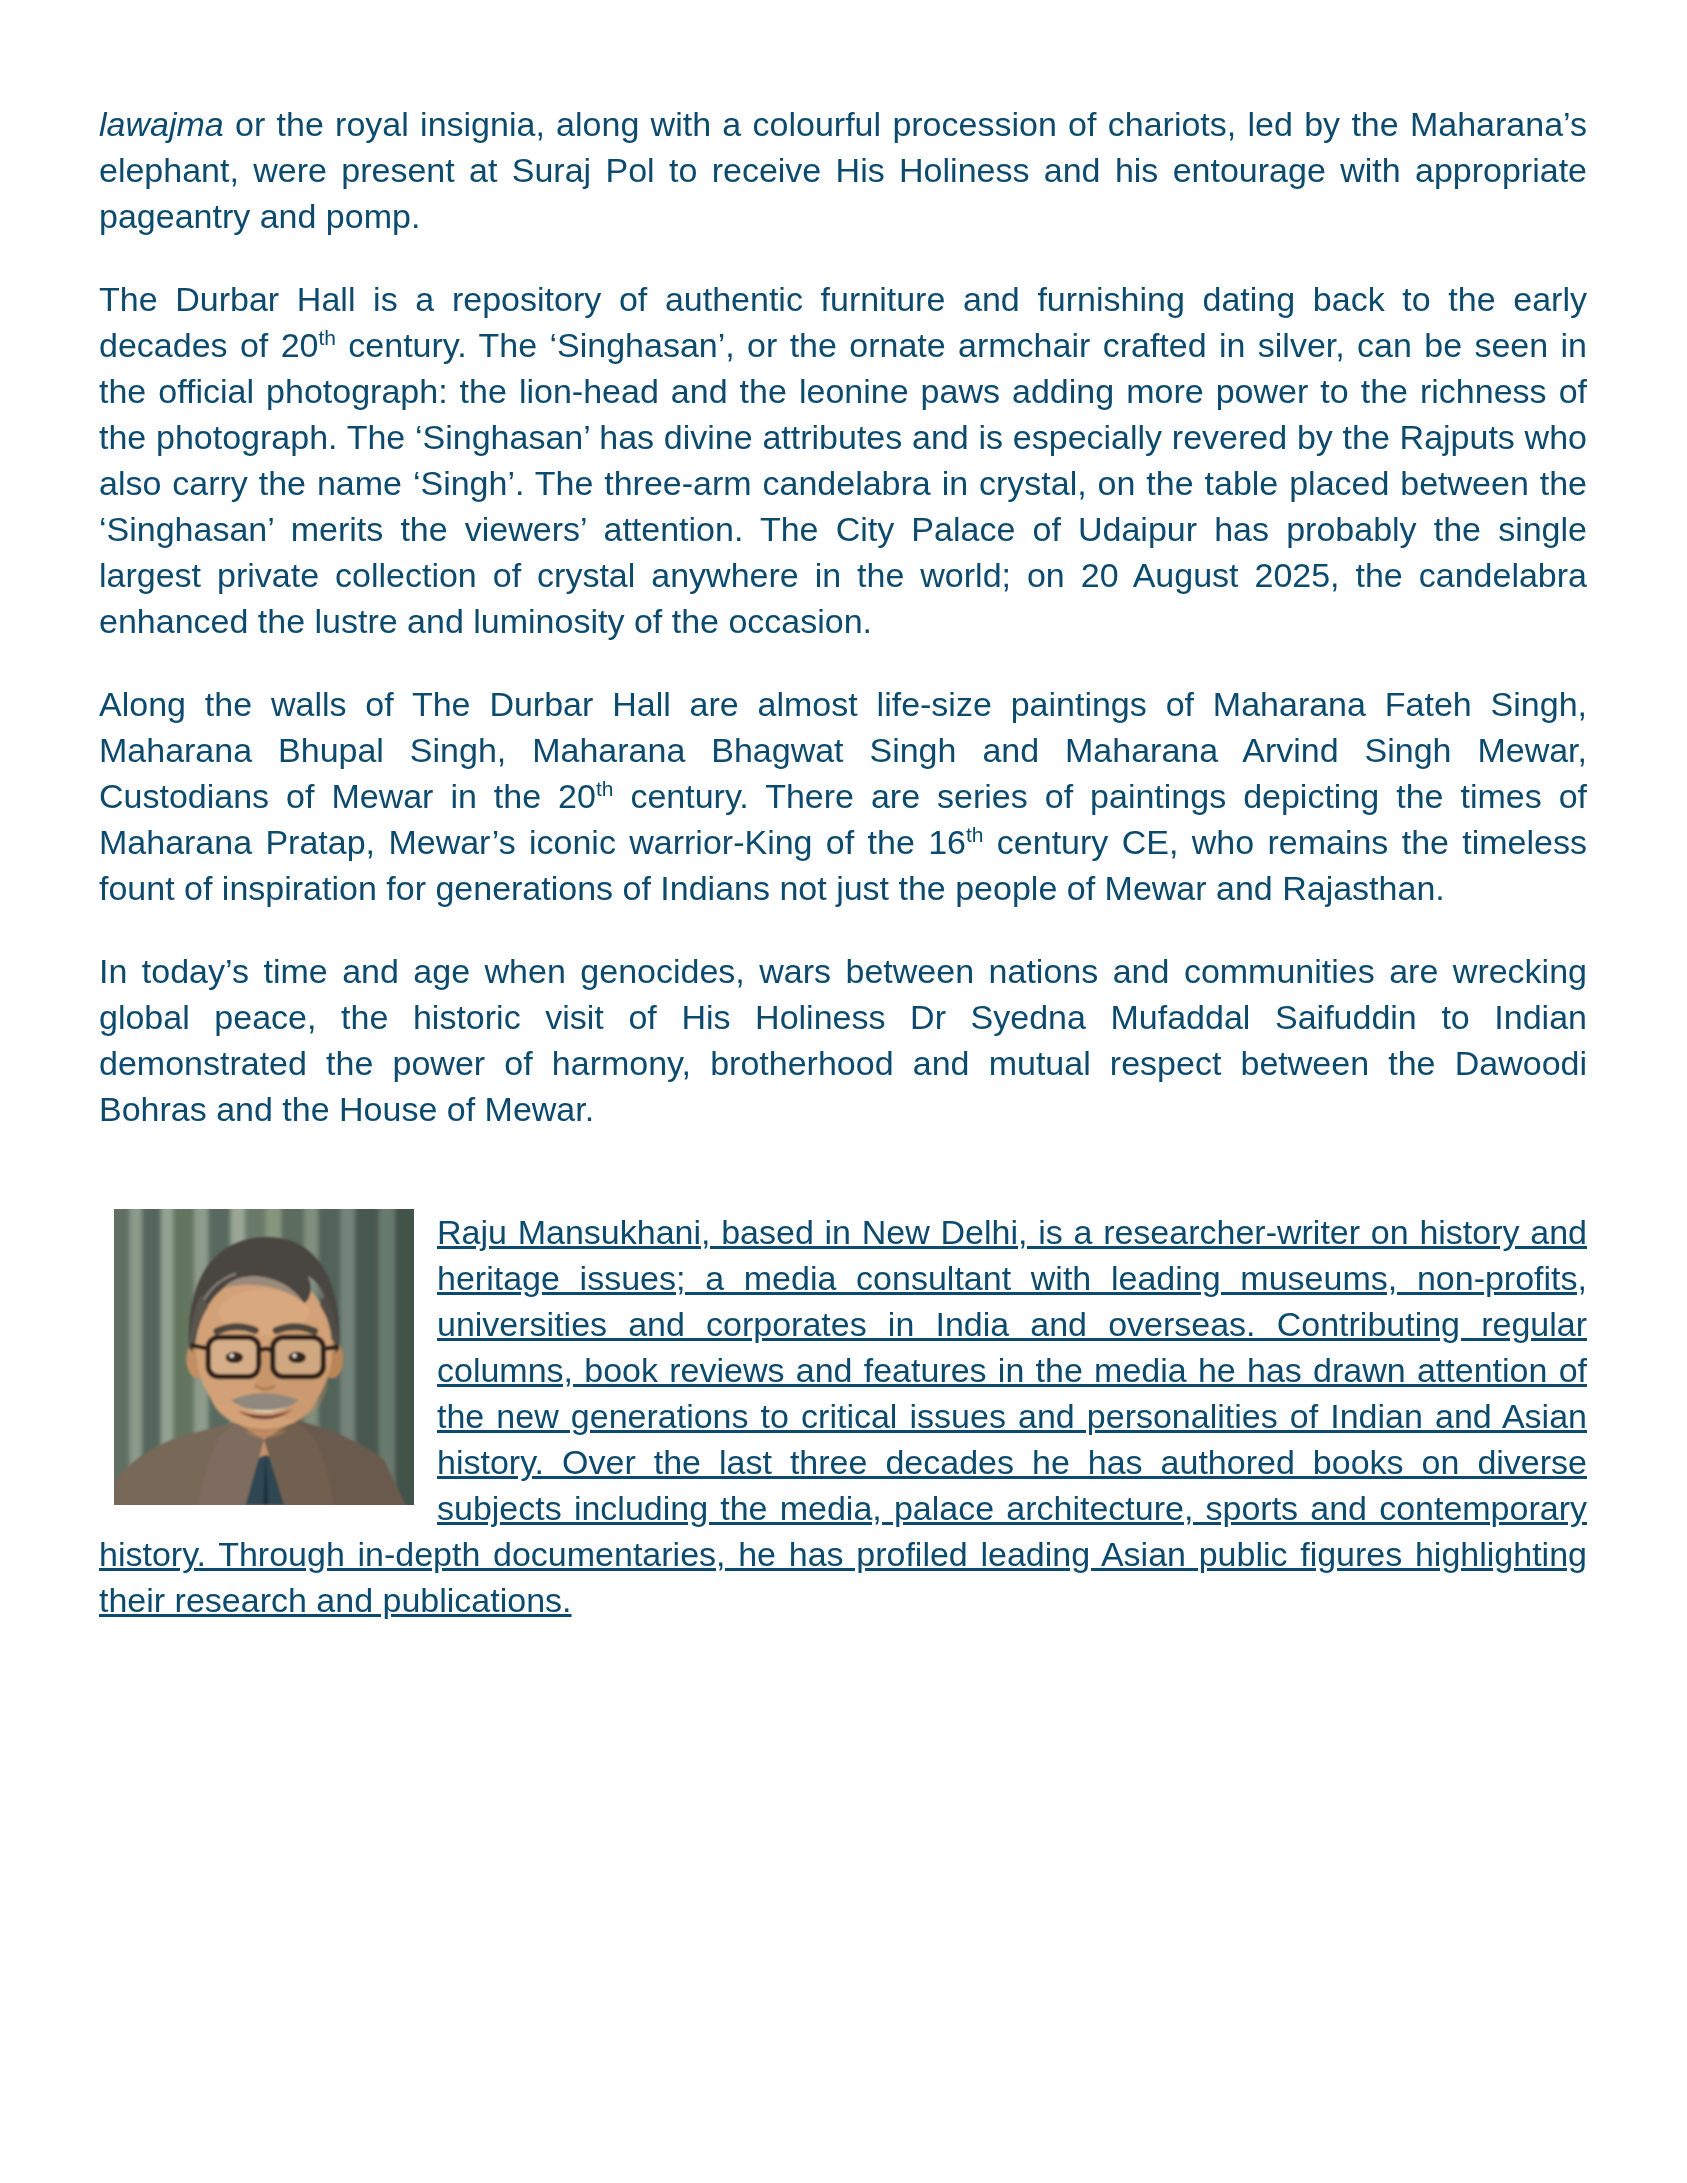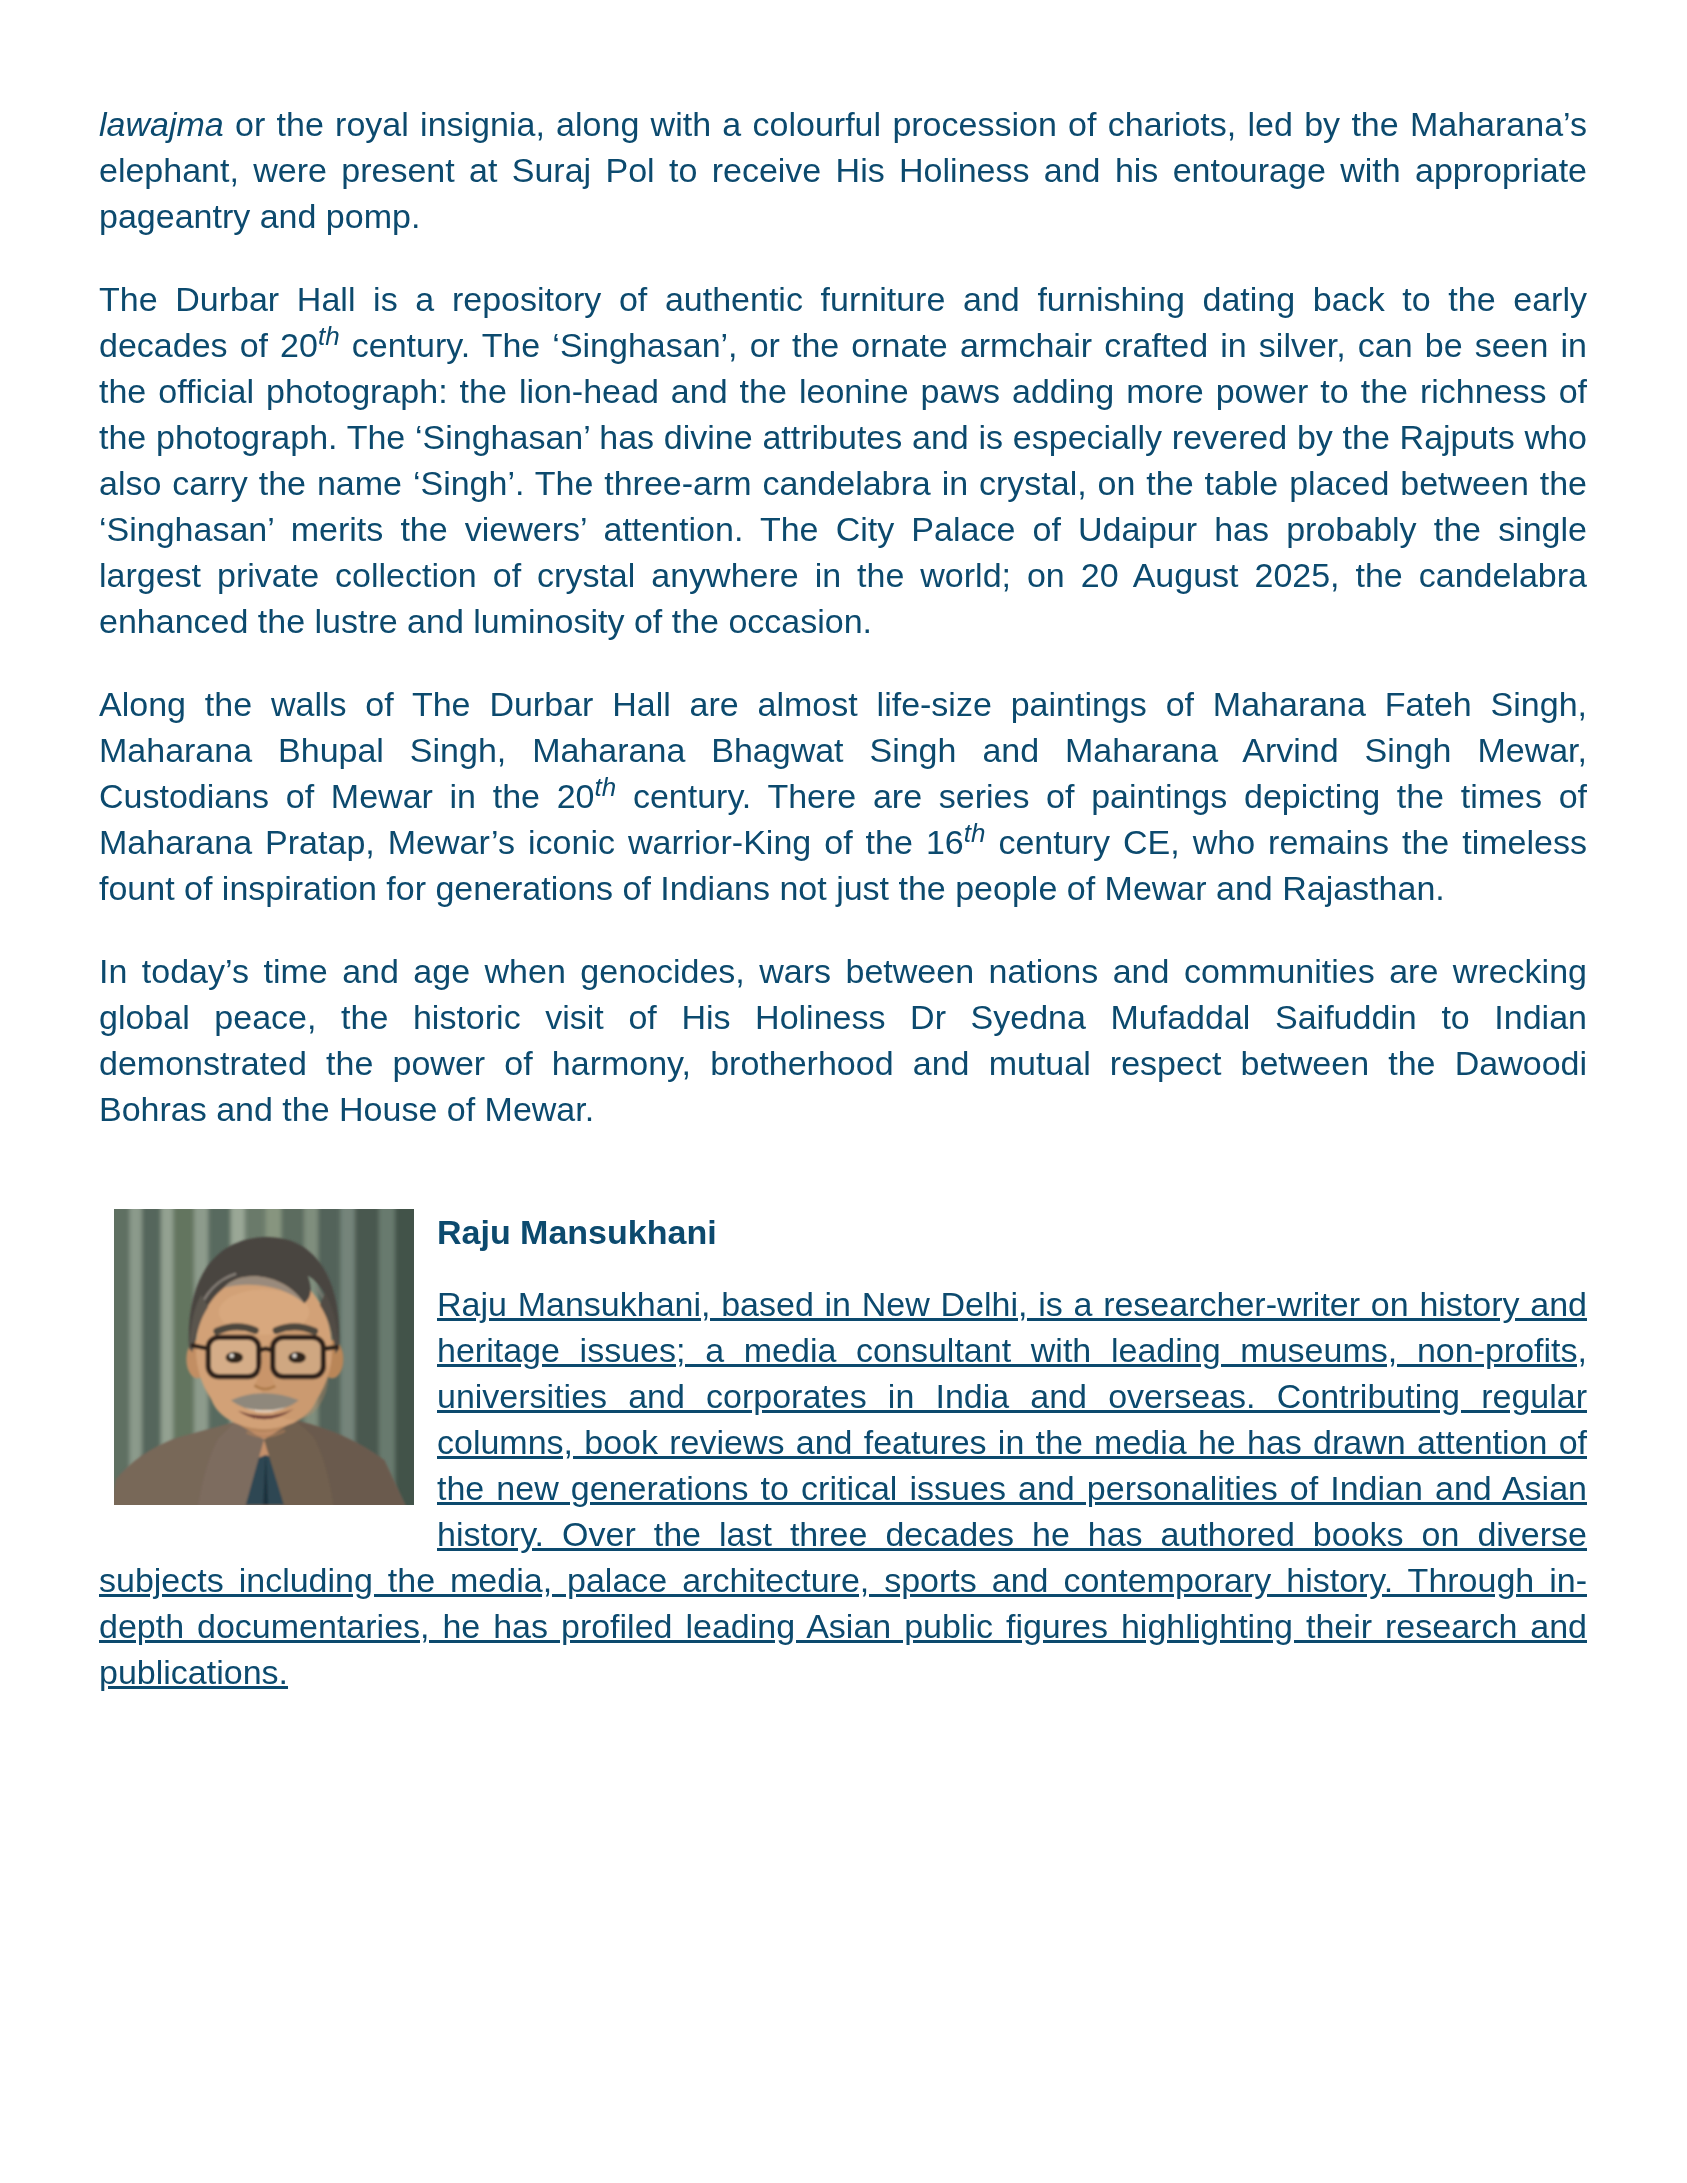--- a/index.html
+++ b/index.html
@@ -16,24 +16,23 @@
     color: #0c4a6e;
     overflow: hidden;
   }
   p.body-par {
     margin: 0 0 37px 0;
     text-align: justify;
     text-justify: inter-word;
   }
   p.body-par:last-child { margin-bottom: 0; text-decoration: underline; }
   sup.ord {
-    font-size: 26px;
+    font-size: 21px;
     line-height: 0;
     vertical-align: super;
-    font-style: italic;
   }
   em.lead-italic { font-style: italic; }
   .author-section {
     margin-top: 77px;
   }
   .author-section::after { content: ""; display: block; clear: both; }
   .author-photo {
     float: left;
     width: 300px;
     height: 296px;
@@ -141,20 +140,19 @@
           <path d="M172 164 C169 182 165 194 161 202 Q172 212 185 203 C180 193 177 180 176 164 Z" fill="#c99569" opacity="0.9"></path>
           <path d="M161 202 Q172 210 185 203" stroke="#a1713f" stroke-width="3" fill="none" opacity="0.7"></path>
           <path d="M134 219 Q172 203 212 219 Q196 232 173 230 Q150 232 134 219 Z" fill="#8f887b"></path>
           <path d="M142 231 Q173 252 206 229 Q174 243 142 231 Z" fill="#74443a"></path>
           <path d="M150 228 Q173 238 198 227 Q173 234 150 228 Z" fill="#e9ded1" opacity="0.9"></path>
           <path d="M152 256 Q173 266 196 254" stroke="#b3815a" stroke-width="3" fill="none" opacity="0.6"></path>
         </g>
       </svg>
     </div>
 
-    <p class="author-name">Raju Mansukhani</p>
 
     <p class="author-bio body-par">Raju Mansukhani, based in New Delhi, is a researcher-writer on history and heritage issues; a media consultant with leading museums, non-profits, universities and corporates in India and overseas. Contributing regular columns, book reviews and features in the media he has drawn attention of the new generations to critical issues and personalities of Indian and Asian history. Over the last three decades he has authored books on diverse subjects including the media, palace architecture, sports and contemporary history. Through in-depth documentaries, he has profiled leading Asian public figures highlighting their research and publications.</p>
 
   </div>
 
 </div>
 
 
 </body></html>

